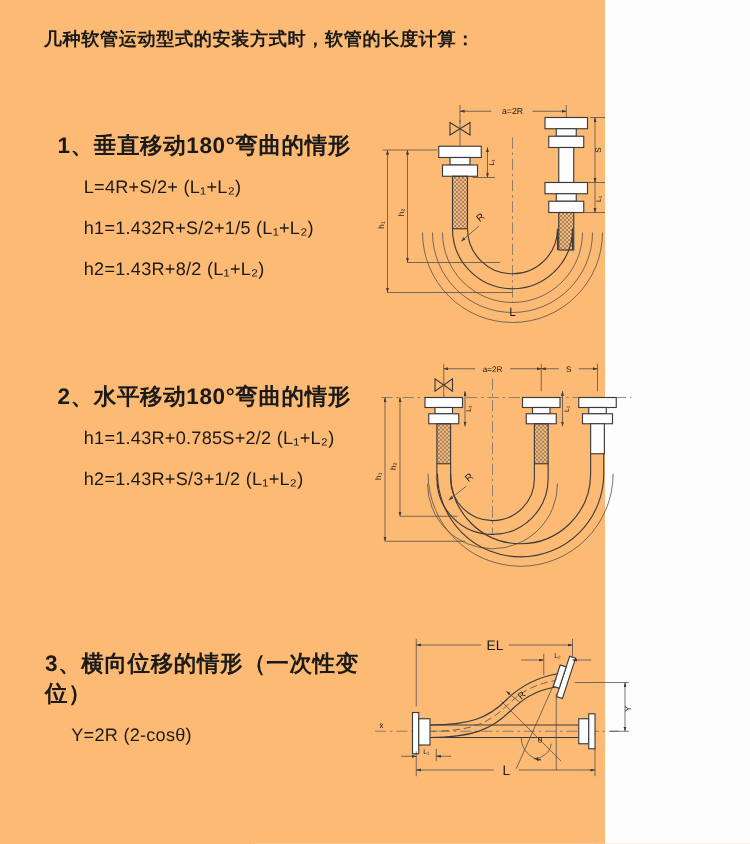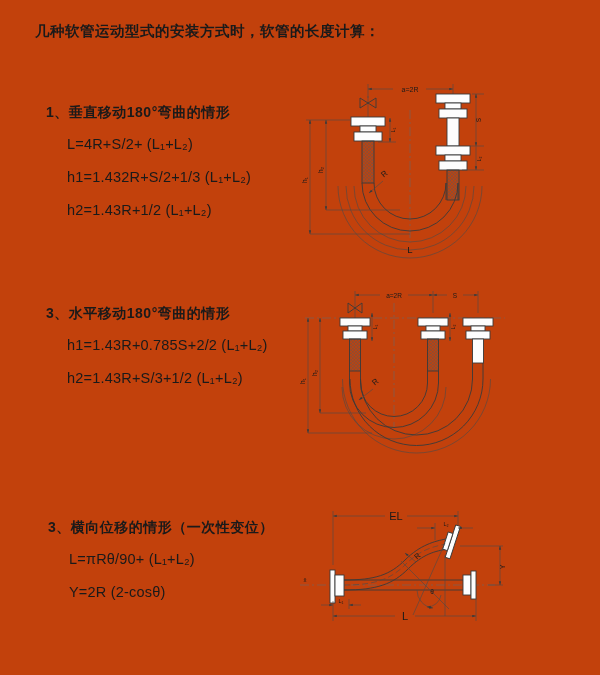--- a/index.html
+++ b/index.html
@@ -1,42 +1,42 @@
 <!DOCTYPE html>
 <html><head>
 <meta charset="utf-8">
 <style>
   html,body{margin:0;padding:0;}
   body{width:600px;height:675px;background:#fdfdfd;font-family:"Liberation Sans",sans-serif;color:#1a1a1a;overflow:hidden;}
-  .page{position:relative;width:600px;height:675px;background:#c2410c;}
+  .page{position:relative;width:484px;height:675px;background:#fdba74;}
   .title{position:absolute;left:35px;top:22px;font-size:14.5px;font-weight:700;letter-spacing:.5px;}
   .section{position:absolute;}
-  .sec-heading{font-size:14px;font-weight:700;letter-spacing:.5px;margin:0 0 11px 0;}
+  .sec-heading{font-size:18px;font-weight:700;letter-spacing:.5px;margin:0 0 11px 0;}
   .formula{font-size:14.5px;font-weight:400;margin:12px 0 10px 21px;line-height:21px;letter-spacing:.2px;}
   .diagram{position:absolute;}
   svg{display:block;}
   .ln{stroke:#3a3a3a;stroke-width:0.9;fill:none;}
   .fit{stroke:#3a3a3a;stroke-width:0.9;fill:#fdfdfd;}
   .thin{stroke:#4a4a4a;stroke-width:0.6;fill:none;}
   .cl{stroke:#6a6a6a;stroke-width:0.6;fill:none;stroke-dasharray:9 3 2 3;}
   .dash{stroke:#4a4a4a;stroke-width:0.6;fill:none;stroke-dasharray:6 3;}
   .svgtxt{fill:#1a1a1a;font-family:"Liberation Sans",sans-serif;}
 </style>
 </head>
 <body>
 
 <div class="page">
 
   <div class="title">几种软管运动型式的安装方式时，软管的长度计算：</div>
 
   <div class="section" style="left:46px;top:104px;width:260px;">
     <div class="sec-heading">1、垂直移动180°弯曲的情形</div>
     <div class="formula">L=4R+S/2+ (L₁+L₂)</div>
-    <div class="formula">h1=1.432R+S/2+1/3 (L₁+L₂)</div>
-    <div class="formula">h2=1.43R+1/2 (L₁+L₂)</div>
+    <div class="formula">h1=1.432R+S/2+1/5 (L₁+L₂)</div>
+    <div class="formula">h2=1.43R+8/2 (L₁+L₂)</div>
   </div>
 
   <div class="diagram" style="left:300px;top:72px;">
     <svg width="290" height="188" viewBox="0 0 290 188">
       <defs>
         <marker id="ar1" markerWidth="7" markerHeight="5" refX="6.2" refY="2" orient="auto-start-reverse">
           <path d="M0,0 L6.5,2 L0,4 z" fill="#3a3a3a"></path>
         </marker>
         <pattern id="b1" width="3.2" height="3.2" patternUnits="userSpaceOnUse">
           <path d="M0,3.2 L3.2,0 M0,0 L3.2,3.2" stroke="#5a5a5a" stroke-width="0.45"></path>
@@ -123,21 +123,21 @@
       <g>
         <text class="svgtxt" x="86" y="104" font-size="8" text-anchor="middle" transform="rotate(-40 86 104)">R</text>
         <line class="thin" x1="83" y1="109" x2="69" y2="121" marker-end="url(#ar1)"></line>
       </g>
 
       <text class="svgtxt" x="110" y="181" font-size="9.5" text-anchor="middle">L</text>
     </svg>
   </div>
 
   <div class="section" style="left:46px;top:305px;width:270px;">
-    <div class="sec-heading">3、水平移动180°弯曲的情形</div>
+    <div class="sec-heading">2、水平移动180°弯曲的情形</div>
     <div class="formula">h1=1.43R+0.785S+2/2 (L₁+L₂)</div>
     <div class="formula">h2=1.43R+S/3+1/2 (L₁+L₂)</div>
   </div>
 
   <div class="diagram" style="left:300px;top:283px;">
     <svg width="290" height="172" viewBox="0 0 290 172">
       <defs>
         <marker id="ar2" markerWidth="7" markerHeight="5" refX="6.2" refY="2" orient="auto-start-reverse">
           <path d="M0,0 L6.5,2 L0,4 z" fill="#3a3a3a"></path>
         </marker>
@@ -221,23 +221,22 @@
         <text class="svgtxt" x="17" y="90" font-size="6.5" text-anchor="middle" transform="rotate(-90 17 90)">h₂</text>
       </g>
 
       <g>
         <text class="svgtxt" x="77" y="101" font-size="8" text-anchor="middle" transform="rotate(-40 77 101)">R</text>
         <line class="thin" x1="73" y1="106" x2="59" y2="117" marker-end="url(#ar2)"></line>
       </g>
     </svg>
   </div>
 
-  <div class="section" style="left:48px;top:519px;width:270px;">
+  <div class="section" style="left:36px;top:519px;width:270px;">
     <div class="sec-heading">3、横向位移的情形（一次性变位）</div>
-    <div class="formula">L=πRθ/90+ (L₁+L₂)</div>
     <div class="formula">Y=2R (2-cosθ)</div>
   </div>
 
   <div class="diagram" style="left:295px;top:495px;">
     <svg width="300" height="150" viewBox="0 0 300 150">
       <defs>
         <marker id="ar3" markerWidth="7" markerHeight="5" refX="6.2" refY="2" orient="auto-start-reverse">
           <path d="M0,0 L6.5,2 L0,4 z" fill="#3a3a3a"></path>
         </marker>
       </defs>

